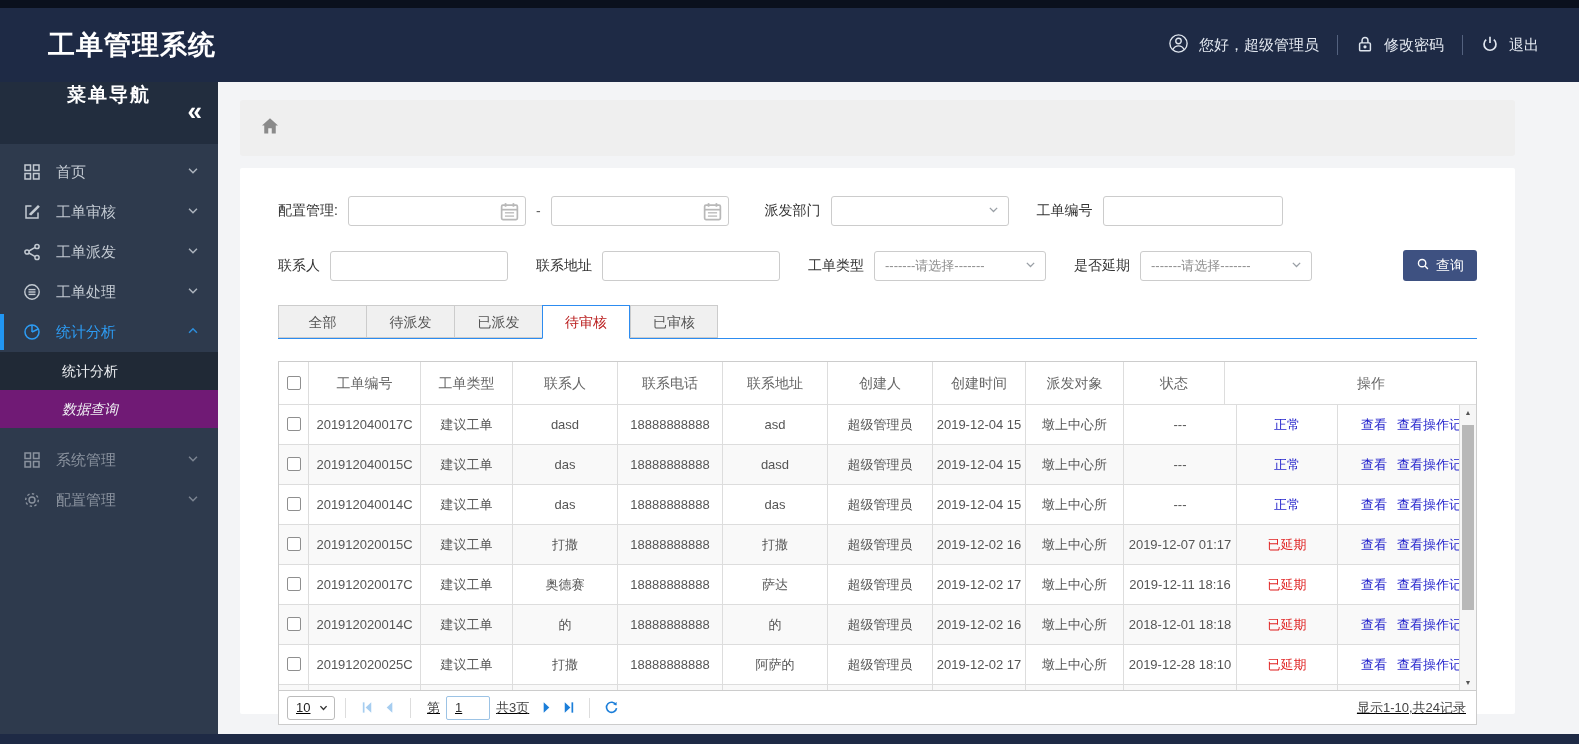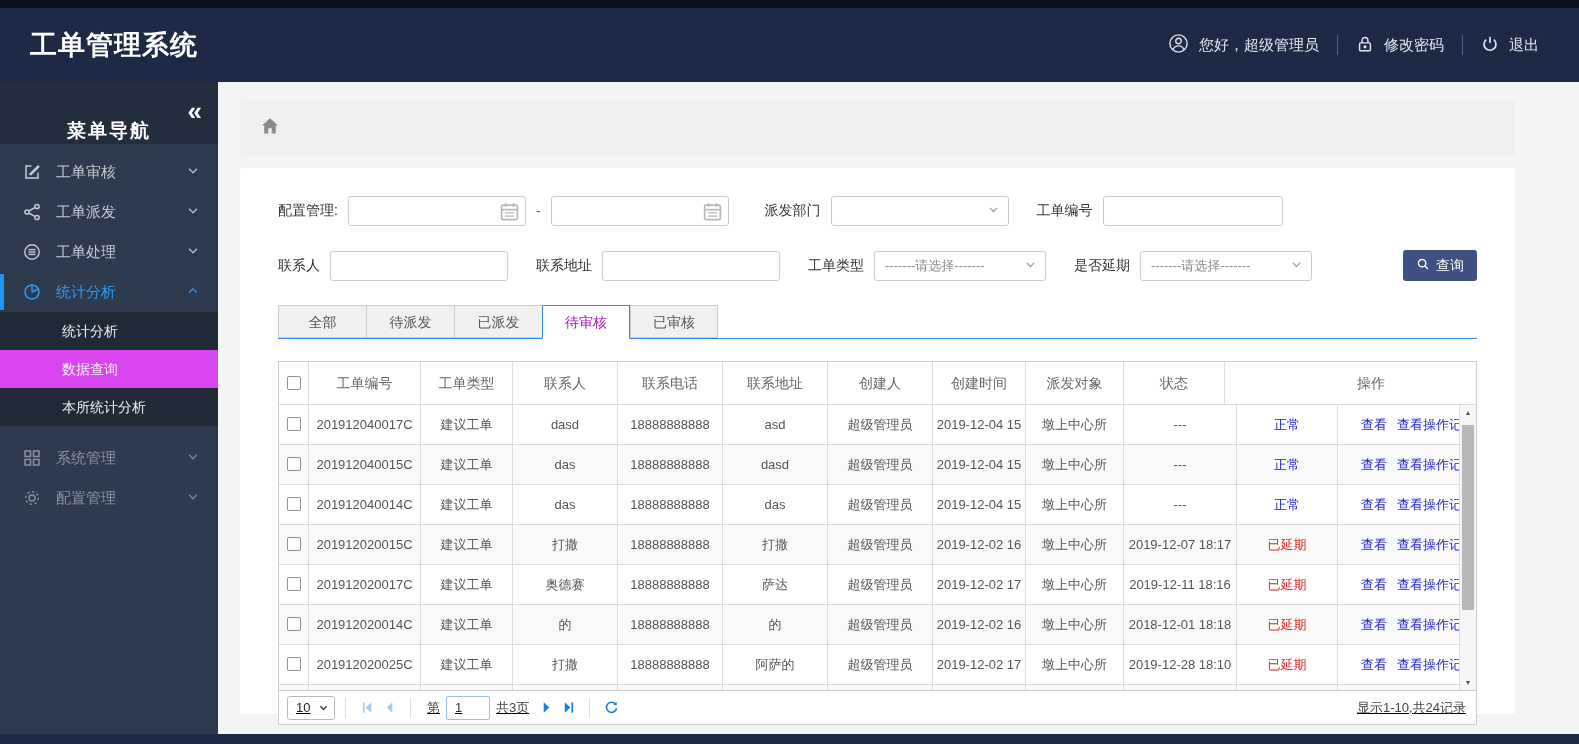--- a/index.html
+++ b/index.html
@@ -3,42 +3,42 @@
 <meta charset="utf-8">
 <style>
   * { margin:0; padding:0; box-sizing:border-box; }
   html,body { width:1579px; height:744px; }
   body { font-family:"Liberation Sans","DejaVu Sans",sans-serif; background:#e9eaec; }
   #app { position:relative; width:1579px; height:744px; overflow:hidden; background:#f3f4f6; }
 
   
   #top-strip { position:absolute; left:0; top:0; width:100%; height:8px; background:#0a101d; }
   #app-header { position:absolute; left:0; top:8px; width:100%; height:74px; background:#1e2a45; display:flex; align-items:center; justify-content:space-between; }
-  .app-title { color:#fff; font-size:27px; font-weight:bold; padding-left:30px; letter-spacing:1px; }
+  .app-title { color:#fff; font-size:27px; font-weight:bold; padding-left:48px; letter-spacing:1px; }
   .header-right { display:flex; align-items:center; gap:18px; padding-right:40px; color:#e3e8f0; font-size:15px; }
   .header-item { display:flex; align-items:center; gap:10px; cursor:pointer; }
   .hdr-divider { width:1px; height:20px; background:#53617e; }
 
   
   #sidebar { position:absolute; left:0; top:82px; width:218px; bottom:10px; background:#2e3a4d; overflow:hidden; }
-  .sidebar-header { height:62px; background:#222d3e; display:flex; align-items:flex-end; justify-content:center; position:relative; }
+  .sidebar-header { height:62px; background:#222d3e; display:flex; align-items:flex-start; justify-content:center; position:relative; }
   .sidebar-title { color:#fff; font-size:19px; font-weight:bold; letter-spacing:2px; }
   .collapse-btn { position:absolute; right:16px; top:50%; transform:translateY(-58%); color:#fff; font-size:26px; font-weight:bold; cursor:pointer; line-height:1; }
   .menu-item { display:flex; align-items:center; height:40px; padding:0 16px 0 22px; color:#c3cad2; font-size:15px; cursor:pointer; position:relative; }
   .menu-item.muted { color:#8a929e; }
   .menu-item.active { color:#2d9cf4; }
   .menu-item.active::before { content:""; position:absolute; left:0; top:2px; bottom:2px; width:4px; background:#2196f3; }
   .mi-icon { width:20px; height:20px; margin-right:14px; display:flex; align-items:center; justify-content:center; }
   .mi-icon svg { width:18px; height:18px; }
   .mi-label { flex:1; }
   .mi-chevron { width:16px; height:16px; opacity:.85; }
   .mi-chevron svg { width:14px; height:14px; }
   .submenu { background:#202936; }
   .submenu-item { height:38px; line-height:38px; padding-left:62px; color:#f0f2f5; font-size:14px; cursor:pointer; }
-  .submenu-item.selected { background:#d946ef; }
+  .submenu-item.selected { background:#701a75;font-style:italic; }
   #sidebar nav { padding-top:8px; }
   .menu-gap { height:12px; }
 
   
   #content { position:absolute; left:218px; top:82px; right:0; bottom:10px; background:#f3f4f6; overflow:hidden; padding:0 64px 0 22px; }
   .breadcrumb { margin-top:18px; height:56px; background:#efefef; border-radius:3px; display:flex; align-items:center; padding-left:20px; }
   .breadcrumb svg { width:20px; height:20px; }
 
   .card { margin-top:12px; background:#fff; border-radius:2px; padding:4px 38px 8px 38px; height:546px; }
 
@@ -53,21 +53,21 @@
   .select-box { width:178px; display:flex; align-items:center; justify-content:space-between; padding:0 8px 0 10px; color:#8d8d8d; font-size:13px; cursor:pointer; }
   .select-box .sel-chev svg { width:13px; height:13px; stroke:#9aa0a6; }
   .gap28 { width:28px; } .gap36 { width:36px; }
   .query-btn { margin-left:auto; width:74px; height:31px; background:#3e5181; color:#fff; border:none; border-radius:3px; font-size:14px; display:flex; align-items:center; justify-content:center; gap:6px; cursor:pointer; }
   .query-btn svg { width:14px; height:14px; }
 
   
   .tabs { margin-top:24px; display:flex; border-bottom:1px solid #2d8cf0; }
   .tab { width:88px; height:33px; line-height:32px; text-align:center; font-size:14px; color:#555; background:#f0f0f0; border:1px solid #ccc; border-right:none; cursor:pointer; }
   .tab:last-child { border-right:1px solid #ccc; }
-  .tab.active { background:#fff; color:#a21caf; border:1px solid #2d8cf0; border-bottom:1px solid #fff; margin-bottom:-1px; height:34px; }
+  .tab.active { background:#fff; color:#b91c1c; border:1px solid #2d8cf0; border-bottom:1px solid #fff; margin-bottom:-1px; height:34px; }
 
   
   .grid-box { margin-top:22px; border:1px solid #ccc; }
   .t-row { display:flex; border-bottom:1px solid #ddd; background:#fff; }
   .t-row.head { background:#fff; }
   .t-row.even { background:#f9f9f9; }
   .t-cell { flex:none; height:39px; line-height:39px; text-align:center; font-size:13px; color:#555; border-right:1px solid #ddd; overflow:hidden; white-space:nowrap; }
   .t-row.head .t-cell { height:42px; line-height:42px; color:#666; font-size:14px; }
   .t-cell:last-child { border-right:none; }
   .checkbox { display:inline-block; width:14px; height:14px; border:1px solid #8f8f8f; border-radius:2px; background:#fff; vertical-align:middle; margin-top:-3px; cursor:pointer; }
@@ -137,20 +137,34 @@
 
   <aside id="sidebar">
     <div class="sidebar-header">
       <span class="sidebar-title">菜单导航</span>
       <span class="collapse-btn">«</span>
     </div>
     <nav id="sidebar-menu">
         <div class="menu-item">
           <span class="mi-icon">
             <svg viewBox="0 0 18 18" fill="none" stroke="currentColor" stroke-width="1.5">
+              <rect x="2" y="2" width="5.5" height="5.5"></rect>
+              <rect x="10.5" y="2" width="5.5" height="5.5"></rect>
+              <rect x="2" y="10.5" width="5.5" height="5.5"></rect>
+              <rect x="10.5" y="10.5" width="5.5" height="5.5"></rect>
+            </svg>
+          </span>
+          <span class="mi-label">首页</span>
+          <span class="mi-chevron"><svg viewBox="0 0 16 16" fill="none" stroke="currentColor" stroke-width="1.7">
+              <path d="M3.5 5.5 L8 10 L12.5 5.5"></path>
+            </svg></span>
+        </div>
+        <div class="menu-item">
+          <span class="mi-icon">
+            <svg viewBox="0 0 18 18" fill="none" stroke="currentColor" stroke-width="1.5">
               <path d="M15 9.5 V15 H3 V3 H8.5"></path>
               <path d="M7 11 L15 3 L15.8 3.8 L8 11.5 Z"></path>
             </svg>
           </span>
           <span class="mi-label">工单审核</span>
           <span class="mi-chevron"><svg viewBox="0 0 16 16" fill="none" stroke="currentColor" stroke-width="1.7">
               <path d="M3.5 5.5 L8 10 L12.5 5.5"></path>
             </svg></span>
         </div>
         <div class="menu-item">
@@ -191,21 +205,20 @@
             </svg>
           </span>
           <span class="mi-label">统计分析</span>
           <span class="mi-chevron"><svg viewBox="0 0 16 16" fill="none" stroke="currentColor" stroke-width="1.7">
               <path d="M3.5 10 L8 5.5 L12.5 10"></path>
             </svg></span>
         </div>
         <div class="submenu">
           <div class="submenu-item">统计分析</div>
           <div class="submenu-item selected">数据查询</div>
-          <div class="submenu-item">本所统计分析</div>
         </div>
         <div class="menu-gap"></div>
         <div class="menu-item muted">
           <span class="mi-icon">
             <svg viewBox="0 0 18 18" fill="none" stroke="currentColor" stroke-width="1.5">
               <rect x="2" y="2" width="5.5" height="5.5"></rect>
               <rect x="10.5" y="2" width="5.5" height="5.5"></rect>
               <rect x="2" y="10.5" width="5.5" height="5.5"></rect>
               <rect x="10.5" y="10.5" width="5.5" height="5.5"></rect>
             </svg>
@@ -378,21 +391,21 @@
               <div class="t-row even">
                 <div class="t-cell" style="width: 30px;"><span class="checkbox"></span></div>
                 <div class="t-cell" style="width: 112px;">201912020015C</div>
                 <div class="t-cell" style="width: 92px;">建议工单</div>
                 <div class="t-cell" style="width: 105px;">打撒</div>
                 <div class="t-cell" style="width: 105px;">18888888888</div>
                 <div class="t-cell" style="width: 105px;">打撒</div>
                 <div class="t-cell" style="width: 105px;">超级管理员</div>
                 <div class="t-cell" style="width: 93px;">2019-12-02 16</div>
                 <div class="t-cell" style="width: 98px;">墩上中心所</div>
-                <div class="t-cell" style="width: 113px;">2019-12-07 18:17</div>
+                <div class="t-cell" style="width: 113px;">2019-12-07 01:17</div>
                 <div class="t-cell status-delayed" style="width: 101px;">已延期</div>
                 <div class="t-cell" style="width: 160px;"><a class="op-link">查看</a><a class="op-link">查看操作记录</a></div>
               </div>
               <div class="t-row">
                 <div class="t-cell" style="width: 30px;"><span class="checkbox"></span></div>
                 <div class="t-cell" style="width: 112px;">201912020017C</div>
                 <div class="t-cell" style="width: 92px;">建议工单</div>
                 <div class="t-cell" style="width: 105px;">奥德赛</div>
                 <div class="t-cell" style="width: 105px;">18888888888</div>
                 <div class="t-cell" style="width: 105px;">萨达</div>

